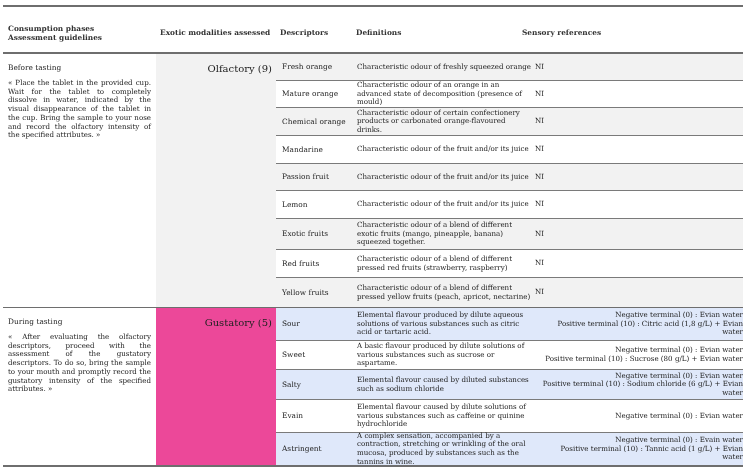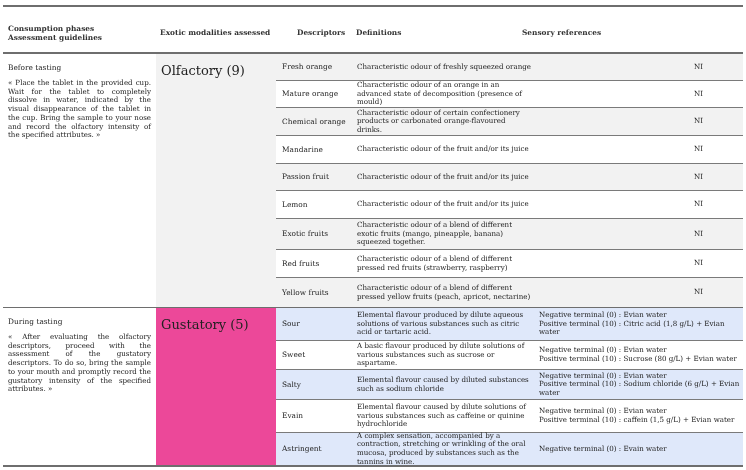--- a/index.html
+++ b/index.html
@@ -7,48 +7,48 @@
   body { font-family: "DejaVu Serif", "Liberation Serif", serif; color: #222; font-size: 7.2px; line-height: 1.22; position: relative; }
 
   .rule { position: absolute; left: 3px; right: 3px; height: 1.5px; background: #6e6e6e; }
   .rule.top { top: 5px; }
   .rule.head { top: 52px; }
   .rule.bottom { top: 465px; }
 
   .hdr { position: absolute; top: 5px; height: 56px; display: flex; align-items: center; font-weight: bold; font-size: 7.4px; color: #333; }
   .hdr.c1 { left: 8px; width: 150px; }
   .hdr.c2 { left: 160px; width: 115px; }
-  .hdr.c3 { left: 297px; width: 70px; }
+  .hdr.c3 { left: 280px; width: 70px; }
   .hdr.c4 { left: 356px; width: 170px; }
   .hdr.c5 { left: 506px; width: 200px; margin-left: 16px; }
 
   .section { position: absolute; left: 3px; right: 3px; }
   .section.olf { top: 54px; height: 293px; }
   .section.gus { top: 308px; height: 157px; }
 
   .phase { position: absolute; left: 0; top: 0; width: 153px; height: 100%; background: #fff; padding: 9px 5px 0 5px; }
   .phase-title { font-size: 7.4px; margin-bottom: 7px; }
   .phase-text { text-align: justify; font-size: 7.1px; line-height: 1.23; }
 
-  .modality { position: absolute; left: 153px; top: 0; width: 120px; height: 100%; padding: 9px 4px 0 5px; font-size: 13px; }
+  .modality { position: absolute; left: 153px; top: 0; width: 120px; height: 100%; padding: 9px 4px 0 5px; font-size: 10px; text-align: right; }
   .olf .modality { background: #f2f2f2; }
   .gus .modality { background: #ec4899; }
 
   .rows { position: absolute; left: 273px; right: 0; top: 0; height: 100%; display: flex; flex-direction: column; }
   .row { display: flex; align-items: center; border-bottom: 1.5px solid #7a7a7a; }
   .row:last-child { border-bottom: none; }
   .olf .row.alt { background: #f2f2f2; }
   .olf .row.plain { background: #ffffff; }
   .gus .row.alt { background: #dfe8fa; }
   .gus .row.plain { background: #ffffff; }
 
   .cell-desc { width: 77px; padding-left: 6px; font-size: 7.4px; }
   .cell-def { width: 182px; padding-left: 4px; padding-right: 4px; font-size: 7.1px; }
-  .cell-ref { flex: 1; padding-left: 4px; font-size: 7.1px; }
-  .olf .cell-ref { text-align: right; padding-left: 0; padding-right: 40px; }
+  .cell-ref { flex: 1; padding-left: 4px; font-size: 7.1px; text-align: right; }
+  .olf .cell-ref { text-align: left; padding-left: 0; padding-right: 40px; }
 </style>
 </head>
 <body>
 
 <div class="rule top"></div>
 
 <div class="hdr c1">
   <div>
     <div>Consumption phases</div>
     <div>Assessment guidelines</div>
@@ -147,26 +147,26 @@
       <div class="cell-ref">
         <div>Negative terminal (0) : Evian water</div>
         <div>Positive terminal (10) : Sodium chloride (6 g/L) + Evian water</div>
       </div>
     </div>
     <div class="row plain" style="height:33px">
       <div class="cell-desc">Evain</div>
       <div class="cell-def">Elemental flavour caused by dilute solutions of various substances such as caffeine or quinine hydrochloride</div>
       <div class="cell-ref">
         <div>Negative terminal (0) : Evian water</div>
-        <div>Positive terminal (10) : caffein (1,5 g/L) + Evian water</div>
       </div>
     </div>
     <div class="row alt" style="height:32px">
       <div class="cell-desc">Astringent</div>
       <div class="cell-def">A complex sensation, accompanied by a contraction, stretching or wrinkling of the oral mucosa, produced by substances such as the tannins in wine.</div>
       <div class="cell-ref">
         <div>Negative terminal (0) : Evain water</div>
+        <div>Positive terminal (10) : Tannic acid (1 g/L) + Evian water</div>
       </div>
     </div>
   </div>
 </div>
 
 <div class="rule bottom"></div>
 
 </body></html>

